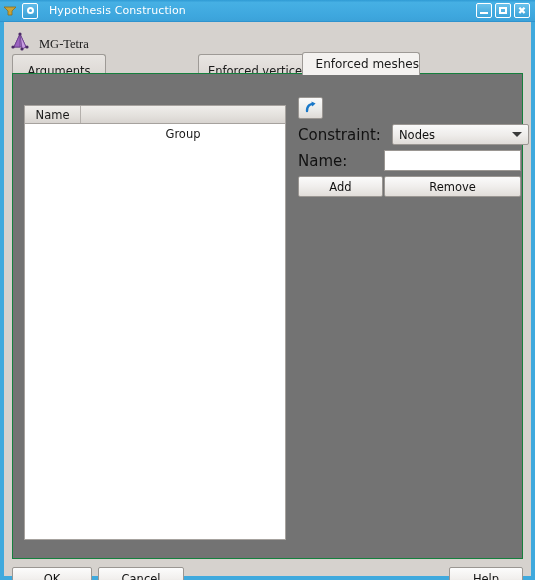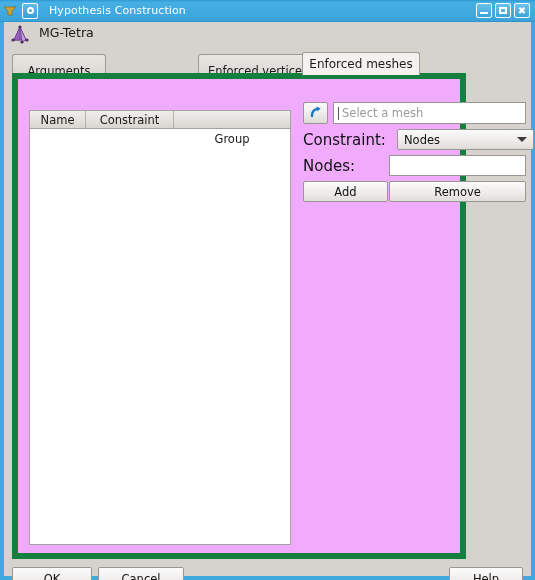--- a/index.html
+++ b/index.html
@@ -99,24 +99,25 @@
     left: 4px; top: 22px;
     width: 527px;
     height: 554px;
     background: #d6d2ce;
     box-sizing: border-box;
   }
 
   
   .prod-header {
     position: absolute;
-    left: 6px; top: 3px;
+    left: 6px; top: 9px;
     height: 26px;
     display: flex;
-    align-items: flex-start;
+    align-items: center;
+    font-family: Liberation Serif, serif;
   }
   .prod-label {
     font-size: 12.5px;
     color: #1a1a1a;
     margin-left: 9px;
   }
 
   
   .tabbar {
     position: absolute;
@@ -145,24 +146,24 @@
     height: 23px;
     background: #f4f2f0;
     border-color: #9e9a96;
     z-index: 3;
     font-size: 12px;
   }
 
   .tabpanel {
     position: absolute;
     left: 8px; top: 51px;
-    width: 454px;
+    width: 511px;
     height: 486px;
-    background: #f0abfc;
-    border: 6px solid #15803d;
+    background: #737373;
+    border: 1px solid #15803d;
     box-sizing: border-box;
   }
 
   
   .listbox {
     position: absolute;
     left: 11px; top: 31px;
     width: 262px;
     height: 435px;
     background: #ffffff;
@@ -352,59 +353,54 @@
       <span class="prod-label">MG-Tetra</span>
     </div>
 
     <div class="tabbar">
       <div class="tab" style="left:0px; width:94px;">
         <span>Arguments</span>
       </div>
       <div class="tab" style="left:186px; width:120px;">
         <span>Enforced vertices</span>
       </div>
-      <div class="tab active" style="left:290px; width:118px;">
+      <div class="tab active" style="left:290px; width:118px;justify-content:flex-end;">
         <span>Enforced meshes</span>
       </div>
     </div>
 
     <div class="tabpanel">
 
       <div class="listbox">
         <div class="thead">
           <div class="th c0">Name</div>
-          <div class="th c1">Constraint</div>
           <div class="th c2">Group</div>
         </div>
         <div class="tbody"></div>
       </div>
 
       <div class="rc pickbtn">
         <span>
           <svg width="15" height="15" viewBox="0 0 15 15">
             <path d="M4 12 C4 6, 8 5, 10 5" stroke="#1a78c8" stroke-width="2.4" fill="none" stroke-linecap="round"></path>
             <path d="M12.6 4.4 L8.4 2.6 L9.2 7.4 Z" fill="#1a78c8"></path>
           </svg>
         </span>
       </div>
 
-      <div class="rc meshfield">
-        <span class="caret"></span>
-        <span class="ph">Select a mesh</span>
-      </div>
 
       <div class="rc lbl constraint">Constraint:</div>
       <div class="rc combo">
         <span class="val">Nodes</span>
         <span class="arrow">
             <i></i>
           </span>
       </div>
 
-      <div class="rc lbl group">Nodes:</div>
+      <div class="rc lbl group">Name:</div>
       <div class="rc groupfield"></div>
 
       <div class="rc btn btn-add">Add</div>
       <div class="rc btn btn-rem">Remove</div>
 
     </div>
 
     <div class="bottombar">
       <div class="bbtn bbtn-ok">
         <span><span class="mn">O</span><span>K</span></span>

